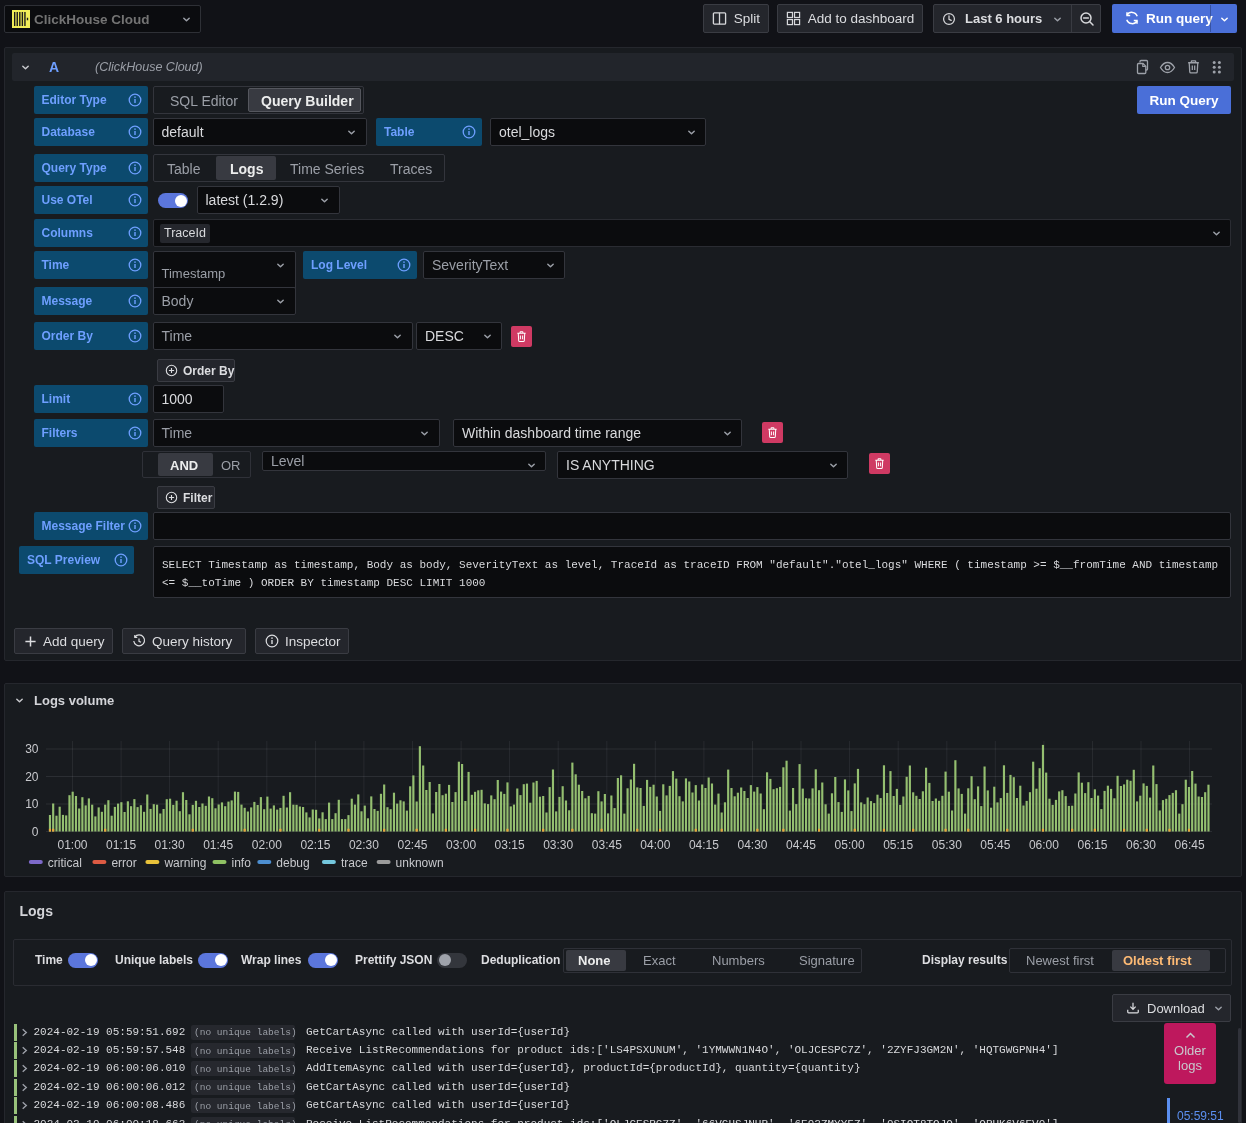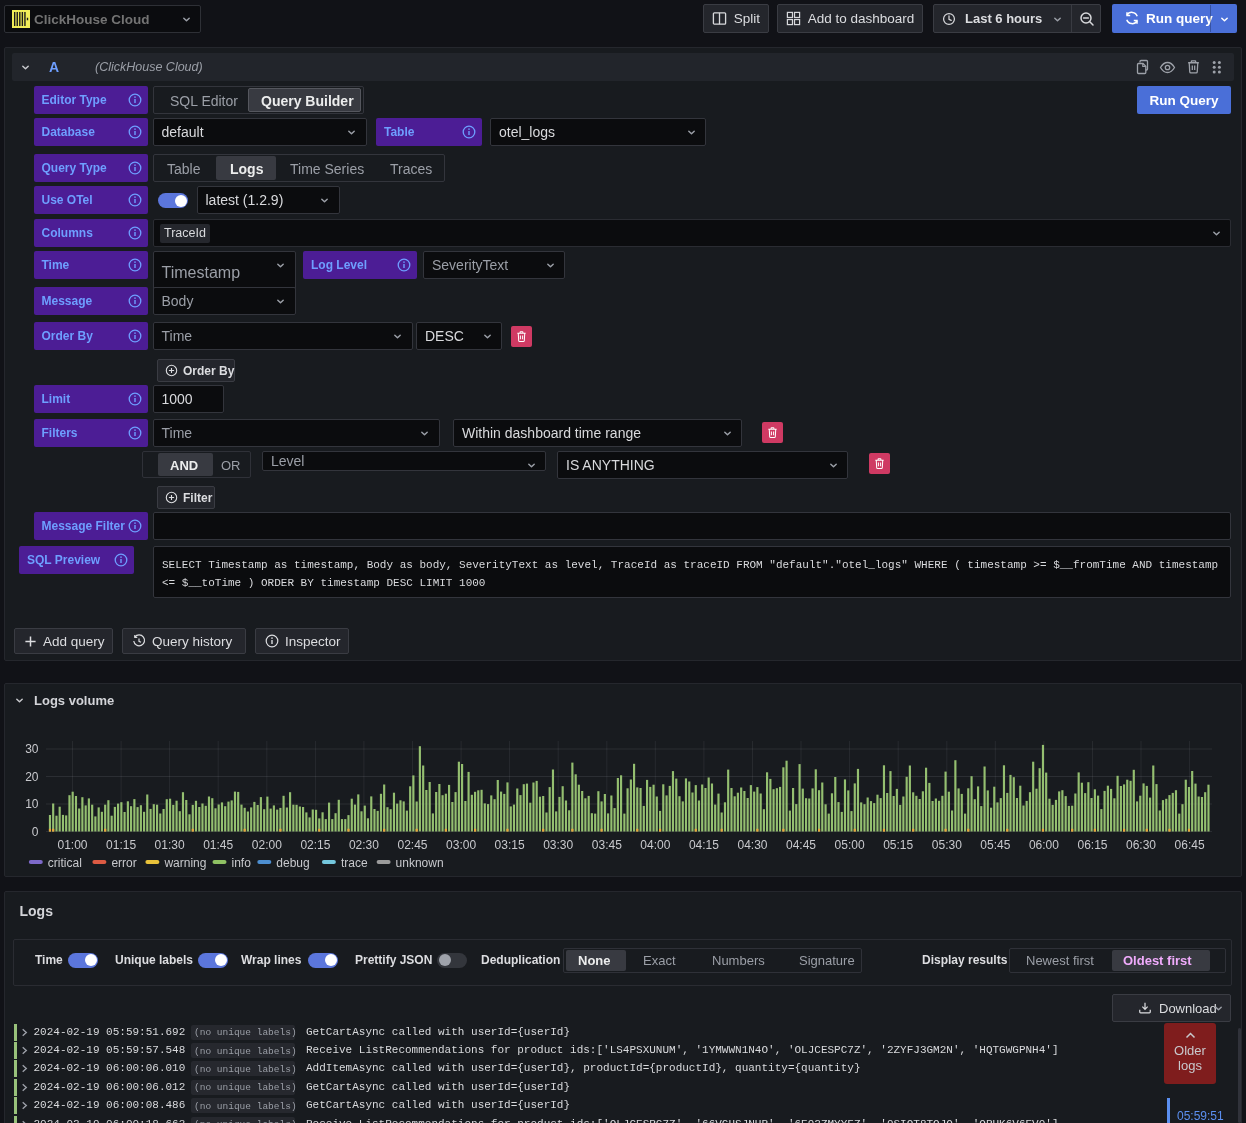--- a/index.html
+++ b/index.html
@@ -1,18 +1,18 @@
 <!DOCTYPE html>
 <html><head><meta charset="utf-8"><style>
 * { margin:0; padding:0; box-sizing:border-box; }
 html,body { width:1246px; height:1123px; background:#111217; font-family:"Liberation Sans",sans-serif; overflow:hidden; }
 body { filter:opacity(0.999); }
 .abs { position:absolute; }
 .panel { position:absolute; background:#181b1f; border:1px solid #25272d; border-radius:2px; }
-.cell { position:absolute; background:#4c1d95; border-radius:2px; display:flex; align-items:center; }
+.cell { position:absolute; background:#0c4a6e; border-radius:2px; display:flex; align-items:center; }
 .lbl { color:#6e9fff; font-size:12px; font-weight:700; }
 .input { position:absolute; background:#0b0c0e; border:1px solid #33353c; border-radius:2px; display:flex; align-items:center; color:#d9dadd; font-size:14px; }
 .input .ph { color:#9b9fa7; }
 .btn { position:absolute; background:#24262c; border:1px solid #3a3c43; border-radius:2px; display:flex; align-items:center; justify-content:center; color:#dcdde0; font-weight:500; }
 .ico { display:inline-block; vertical-align:middle; }
 .mono { font-family:"Liberation Mono",monospace; }
 .toggle { position:absolute; border-radius:8px; background:#5b76dc; }
 .toggle .knob { position:absolute; background:#fff; border-radius:50%; width:12px; height:12px; top:1.5px; }
 .trash { position:absolute; width:21px; height:21px; background:#cf3a63; border-radius:2px; display:flex; align-items:center; justify-content:center; }
 </style></head><body>
@@ -181,21 +181,21 @@
     <path d="M2 3.5 L5 6.5 L8 3.5" fill="none" stroke="#9b9fa7" stroke-width="1.6" stroke-linecap="round" stroke-linejoin="round"></path>
   </svg>
 <div class="cell" style="left:33.5px;top:251px;width:114.5px;height:28px;padding:0 6px 0 8px;justify-content:space-between">
     <span class="lbl" style="white-space:nowrap">Time</span>
     <svg width="14" height="14" viewBox="0 0 14 14" style="flex:none">
       <circle cx="7" cy="7" r="5.8" fill="none" stroke="#6e9fff" stroke-width="1.3"></circle>
       <rect x="6.3" y="6" width="1.4" height="4" fill="#6e9fff"></rect>
       <rect x="6.3" y="3.4" width="1.4" height="1.5" fill="#6e9fff"></rect>
     </svg>
   </div>
-<div class="input" style="left:152.5px;top:251px;width:143px;height:44px;padding-left:8px;font-size:16px">
+<div class="input" style="left:152.5px;top:251px;width:143px;height:44px;padding-left:8px;font-size:13px">
     <span class="ph">Timestamp</span>
   </div>
 <svg class="abs" style="left:276.0px;top:260.5px" width="9" height="9" viewBox="0 0 10 10">
     <path d="M2 3.5 L5 6.5 L8 3.5" fill="none" stroke="#9b9fa7" stroke-width="1.6" stroke-linecap="round" stroke-linejoin="round"></path>
   </svg>
 <div class="cell" style="left:303px;top:251px;width:114px;height:28px;padding:0 6px 0 8px;justify-content:space-between">
     <span class="lbl" style="white-space:nowrap">Log Level</span>
     <svg width="14" height="14" viewBox="0 0 14 14" style="flex:none">
       <circle cx="7" cy="7" r="5.8" fill="none" stroke="#6e9fff" stroke-width="1.3"></circle>
       <rect x="6.3" y="6" width="1.4" height="4" fill="#6e9fff"></rect>
@@ -839,22 +839,22 @@
 <div class="abs" style="left:563px;top:948px;width:299px;height:25px;border:1px solid #2f3138;border-radius:2px"></div>
 <div class="abs" style="left:566px;top:950px;width:60px;height:21px;background:#383a41;border-radius:2px"></div>
 <div class="abs" style="left:578px;top:953px;color:#eceded;font-size:13px;font-weight:700">None</div>
 <div class="abs" style="left:643px;top:953px;color:#9b9fa7;font-size:13px">Exact</div>
 <div class="abs" style="left:712px;top:953px;color:#9b9fa7;font-size:13px">Numbers</div>
 <div class="abs" style="left:799px;top:953px;color:#9b9fa7;font-size:13px">Signature</div>
 <div class="abs" style="left:922px;top:953px;color:#dcdde0;font-size:12px;font-weight:600">Display results</div>
 <div class="abs" style="left:1009px;top:948px;width:217px;height:25px;border:1px solid #2f3138;border-radius:2px"></div>
 <div class="abs" style="left:1026px;top:953px;color:#9b9fa7;font-size:13px">Newest first</div>
 <div class="abs" style="left:1112px;top:950px;width:98px;height:21px;background:#383a41;border-radius:2px"></div>
-<div class="abs" style="left:1123px;top:953px;color:#f0abfc;font-size:13px;font-weight:700">Oldest first</div>
-<div class="btn" style="left:1112px;top:994px;width:119px;height:28px;font-size:13px;justify-content:flex-start;padding-left:25px"><svg class="ico" style="margin-right:7px" width="14" height="14" viewBox="0 0 16 16">
+<div class="abs" style="left:1123px;top:953px;color:#fdba74;font-size:13px;font-weight:700">Oldest first</div>
+<div class="btn" style="left:1112px;top:994px;width:119px;height:28px;font-size:13px;justify-content:flex-start;padding-left:13px"><svg class="ico" style="margin-right:7px" width="14" height="14" viewBox="0 0 16 16">
       <path d="M8 2 V9 M5 6.5 L8 9.5 L11 6.5" fill="none" stroke="#dcdde0" stroke-width="1.4"></path>
       <path d="M2 10 V12.5 a1 1 0 0 0 1 1 H13 a1 1 0 0 0 1-1 V10" fill="none" stroke="#dcdde0" stroke-width="1.4"></path>
     </svg>Download</div>
 <svg class="abs" style="left:1213.5px;top:1003.5px" width="9" height="9" viewBox="0 0 10 10">
     <path d="M2 3.5 L5 6.5 L8 3.5" fill="none" stroke="#9b9fa7" stroke-width="1.6" stroke-linecap="round" stroke-linejoin="round"></path>
   </svg>
 <div class="abs" style="left:14px;top:1023.5px;width:3px;height:17px;background:#99c27b"></div>
 <svg class="abs" style="left:20px;top:1028px" width="9" height="9" viewBox="0 0 10 10">
     <path d="M3 1.5 L7 5 L3 8.5" fill="none" stroke="#9da1a9" stroke-width="1.5"></path>
   </svg>
@@ -895,17 +895,17 @@
 <div class="abs mono" style="left:194px;top:1100.8px;color:#9b9fa7;font-size:9.5px">(no unique labels)</div>
 <div class="abs mono" style="left:306px;top:1099.3px;color:#d9dadd;font-size:11px;white-space:nowrap">GetCartAsync called with userId={userId}</div>
 <div class="abs" style="left:14px;top:1115.8px;width:3px;height:17px;background:#99c27b"></div>
 <svg class="abs" style="left:20px;top:1120px" width="9" height="9" viewBox="0 0 10 10">
     <path d="M3 1.5 L7 5 L3 8.5" fill="none" stroke="#9da1a9" stroke-width="1.5"></path>
   </svg>
 <div class="abs mono" style="left:33.5px;top:1117.8px;color:#d9dadd;font-size:11px">2024-02-19 06:00:18.663</div>
 <div class="abs" style="left:190.5px;top:1116.8px;width:104px;height:15px;background:#26282e;border-radius:2px"></div>
 <div class="abs mono" style="left:194px;top:1119.3px;color:#9b9fa7;font-size:9.5px">(no unique labels)</div>
 <div class="abs mono" style="left:306px;top:1117.8px;color:#d9dadd;font-size:11px;white-space:nowrap">Receive ListRecommendations for product ids:['OLJCESPC7Z', '66VCHSJNUP', '6E92ZMYYFZ', '9SIQT8TOJO', 'OPUK6V6EV0']</div>
-<div class="abs" style="left:1164px;top:1023px;width:52px;height:61px;background:#7f1d1d;border-radius:3px;text-align:center"><svg style="margin-top:9px" width="11" height="7" viewBox="0 0 11 7">
+<div class="abs" style="left:1164px;top:1023px;width:52px;height:61px;background:#be185d;border-radius:3px;text-align:center"><svg style="margin-top:9px" width="11" height="7" viewBox="0 0 11 7">
       <path d="M1.5 5.5 L5.5 1.5 L9.5 5.5" fill="none" stroke="#c8c9cd" stroke-width="1.5"></path>
     </svg><div style="color:#c8c9cd;font-size:13px;line-height:15px">Older<br>logs</div></div>
 <div class="abs" style="left:1167px;top:1098px;width:3px;height:25px;background:#5b8ff0"></div>
 <div class="abs" style="left:1177px;top:1109px;color:#5b8ff0;font-size:12px">05:59:51</div>
 <div class="abs" style="left:1238px;top:1028px;width:3px;height:95px;background:#30323a;border-radius:2px"></div>
 </body></html>

